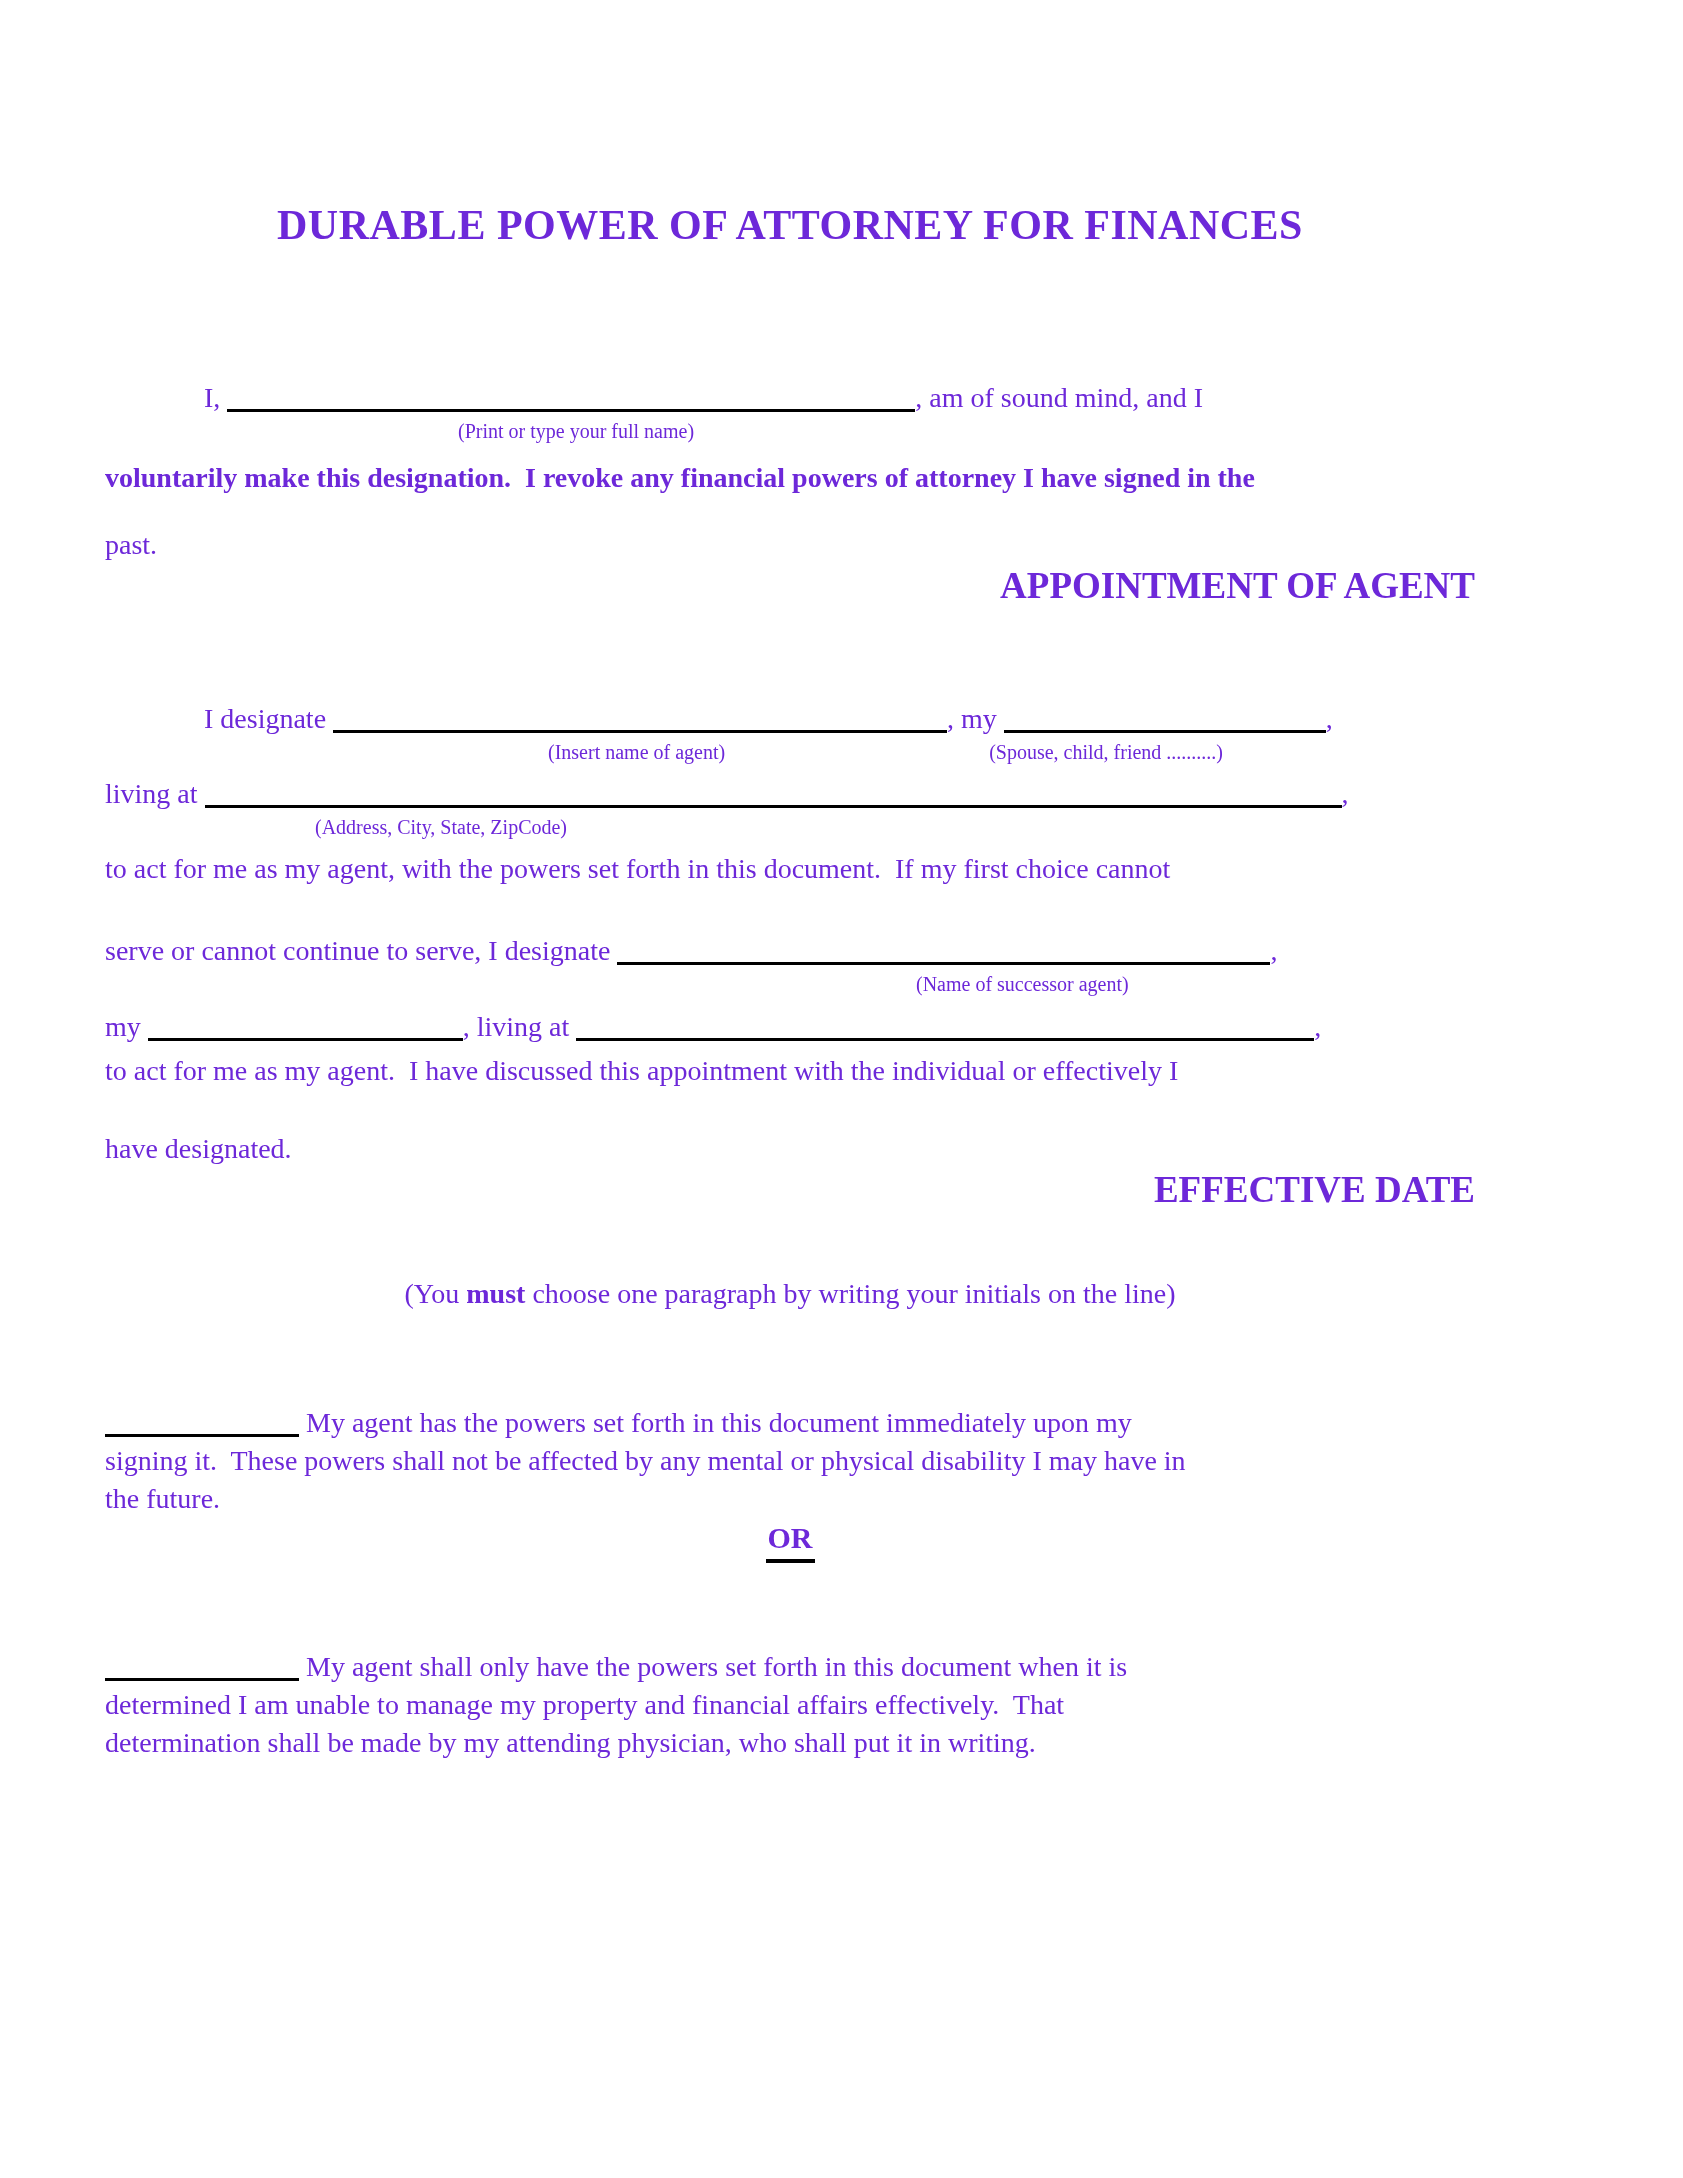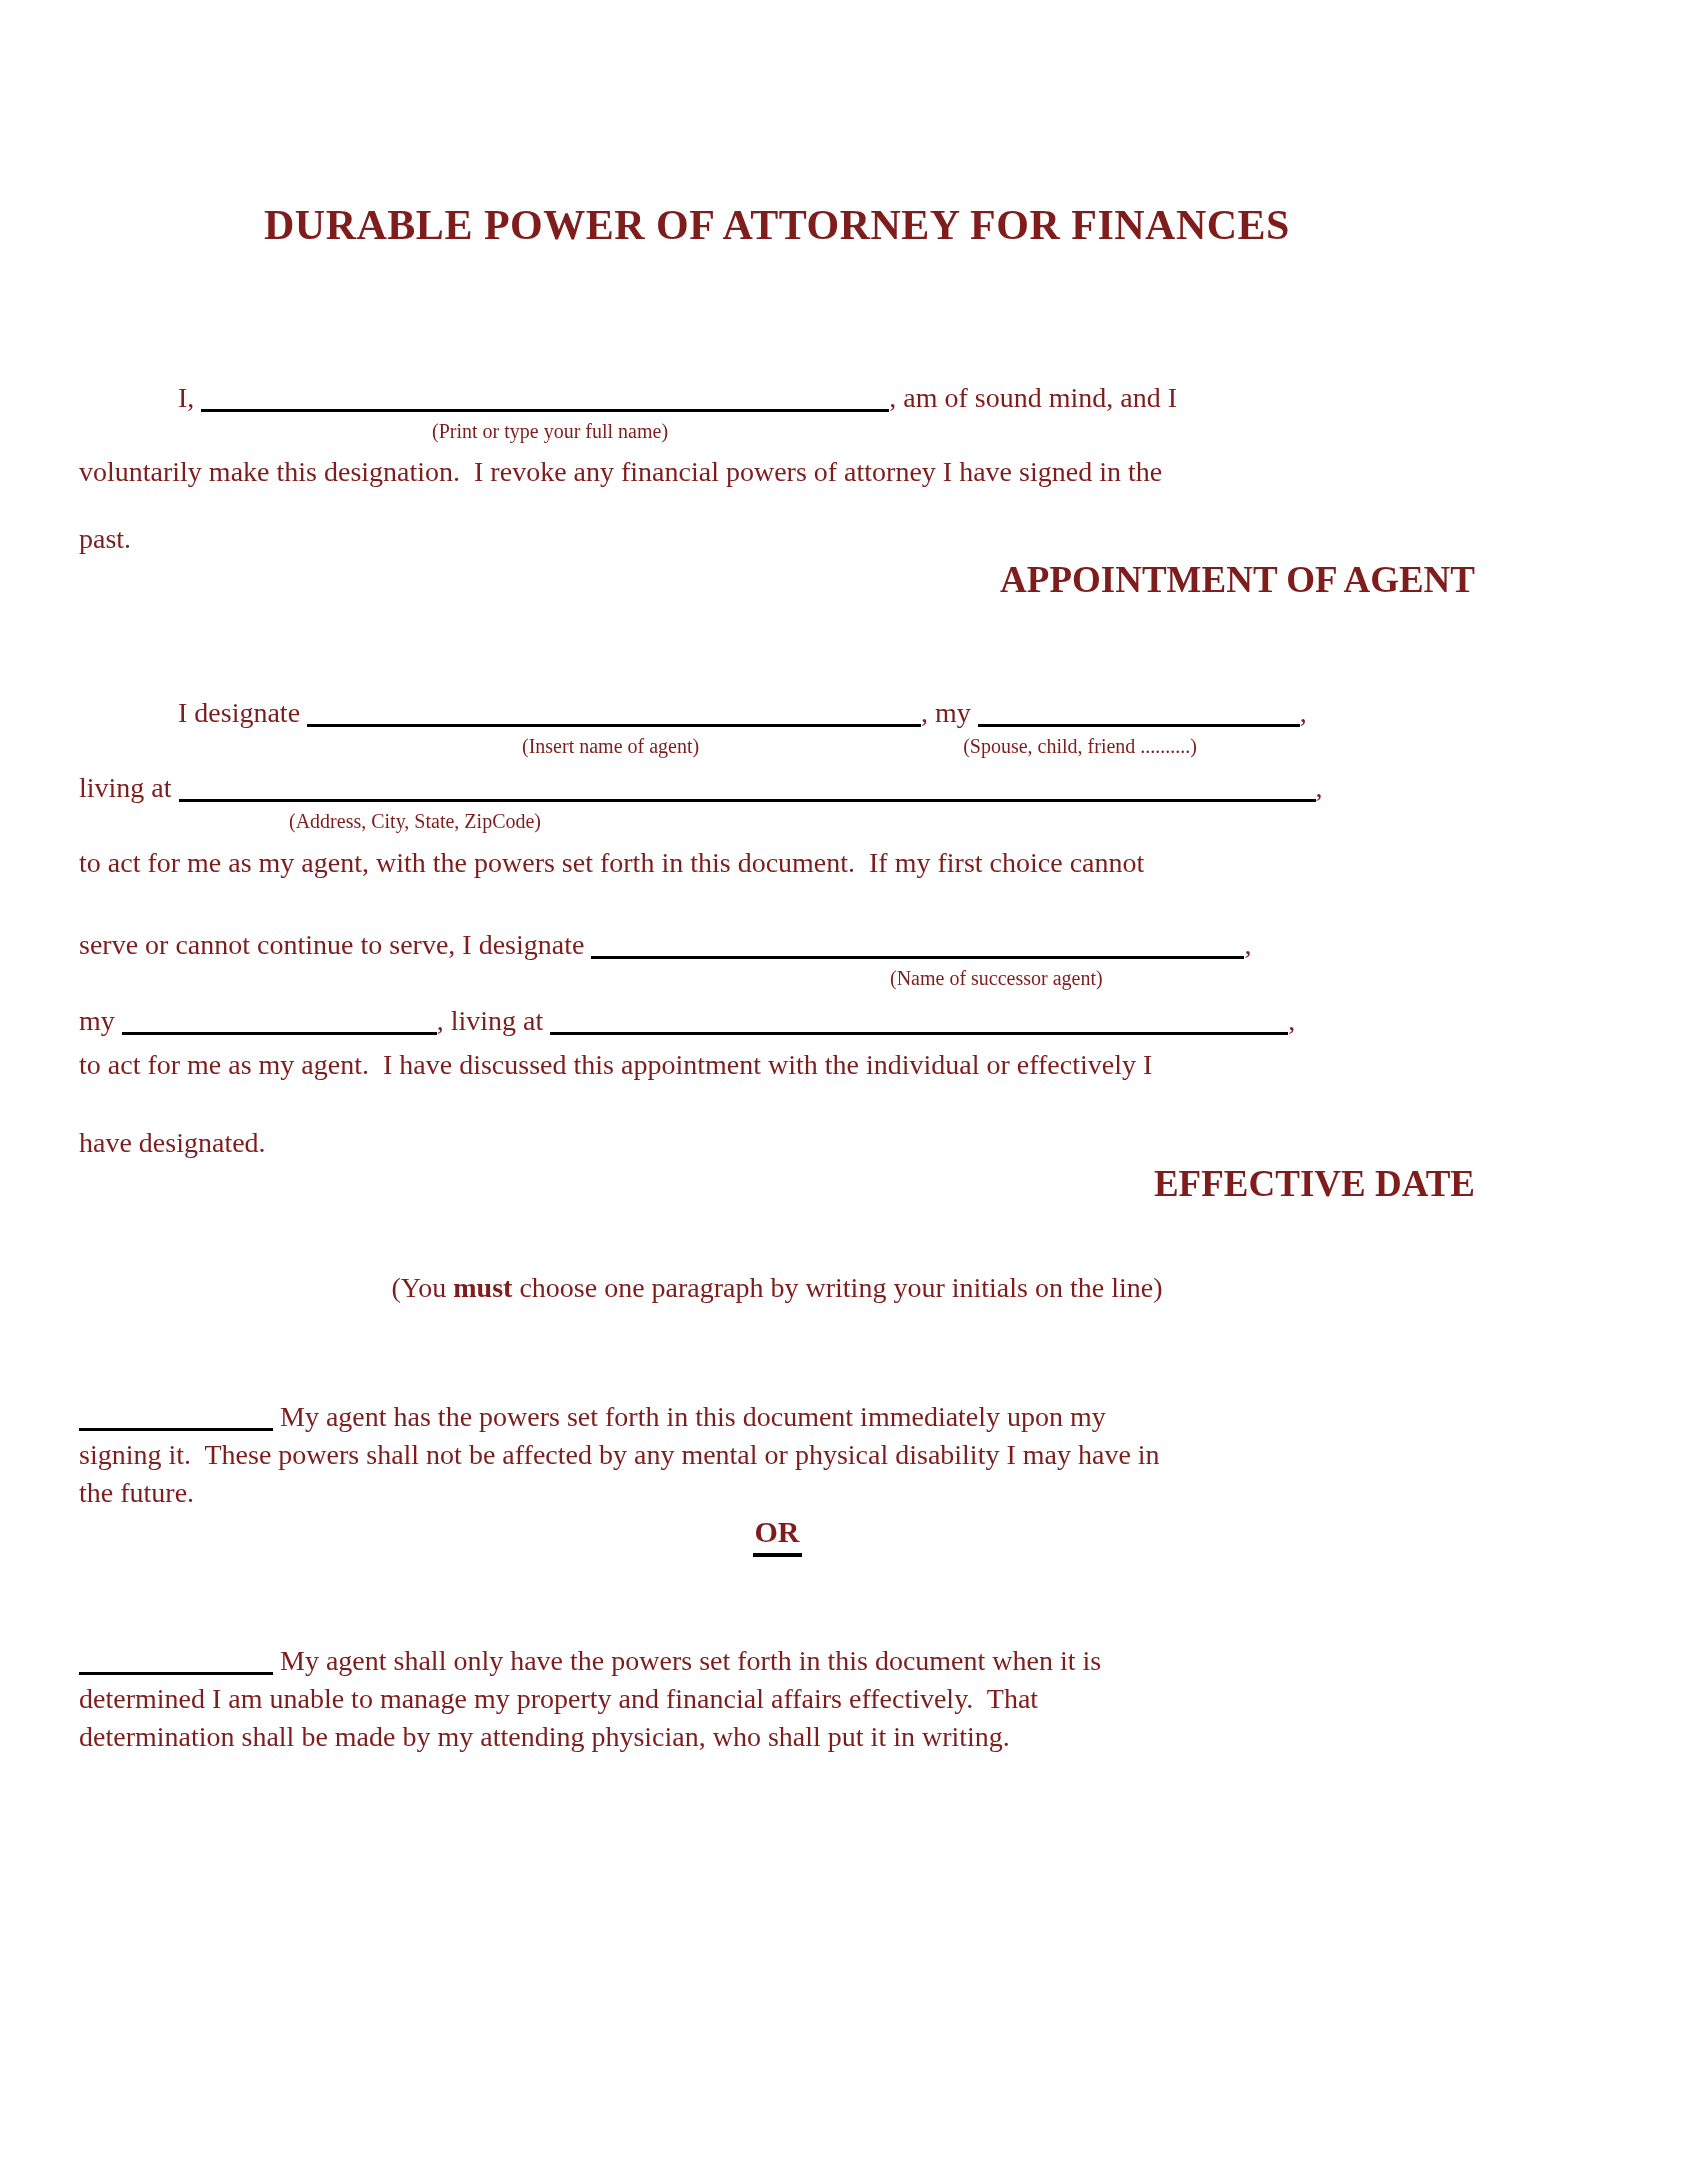--- a/index.html
+++ b/index.html
@@ -1,23 +1,23 @@
 <!DOCTYPE html>
 <html><head>
 <meta charset="utf-8">
 <style>
   html,body { margin:0; padding:0; background:#ffffff; }
   .page {
     position:relative;
     width:1683px; height:2178px;
     background:#ffffff;
-    color:#7f1d1d;
+    color:#6d28d9;
     font-family:"Liberation Serif", serif;
     box-sizing:border-box;
-    padding:0 208px 0 79px;
+    padding:0 208px 0 105px;
     overflow:hidden;
   }
   .t { white-space:pre-wrap; }
   h1.doc-title {
     margin:201px 0 0 0;
     font-size:42px; line-height:48px;
     font-weight:bold; text-align:center;
     letter-spacing:0.5px;
   }
   h2.sec-heading {
@@ -38,21 +38,21 @@
   .w-principal { width:688px; }
   .w-agent     { width:614px; }
   .w-rel1      { width:322px; }
   .w-addr1     { width:1137px; }
   .w-succ      { width:653px; }
   .w-rel2      { width:315px; }
   .w-addr2     { width:738px; }
   .w-init      { width:194px; }
 
   .m-intro1     { margin-top:130px; }
-  .m-intro2     { margin-top:8px; }
+  .m-intro2     { margin-top:14px;font-weight:bold; }
   .m-intro3     { margin-top:29px; }
   .m-h-appoint  { margin-top:117px; }
   .m-designate  { margin-top:92px; }
   .m-living     { margin-top:9px; }
   .m-powers     { margin-top:9px; }
   .m-successor  { margin-top:44px; }
   .m-myliving   { margin-top:10px; }
   .m-discussed  { margin-top:6px; }
   .m-designated { margin-top:40px; }
   .m-h-effect   { margin-top:113px; }

